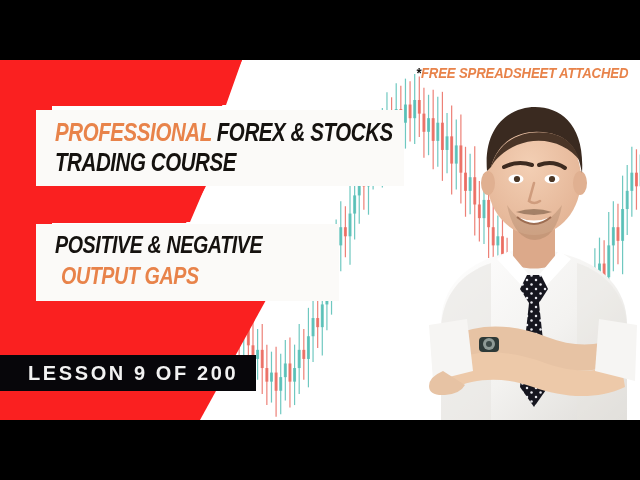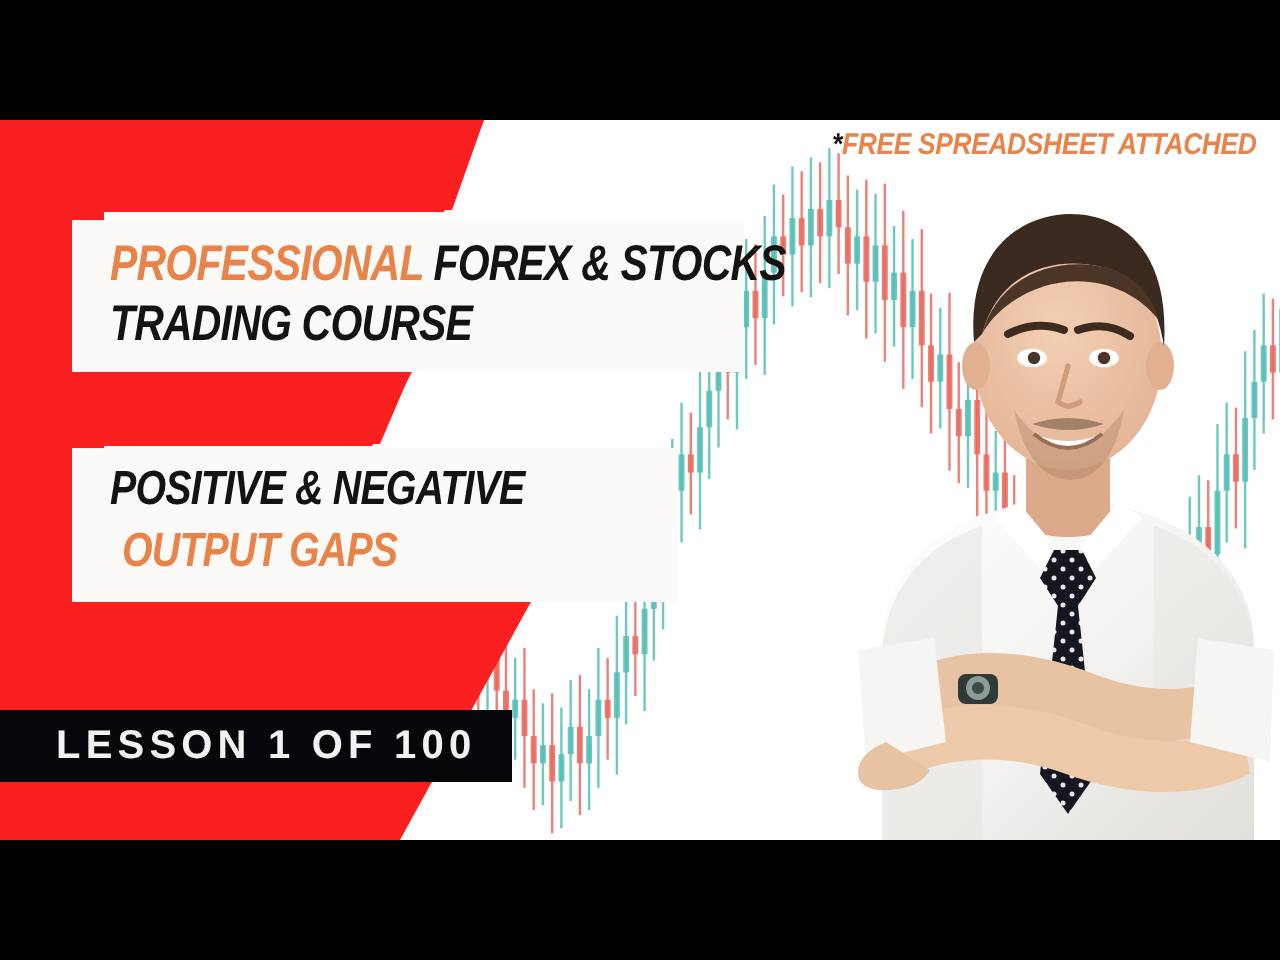--- a/index.html
+++ b/index.html
@@ -22,21 +22,21 @@
   
   .person{position:absolute;right:-6px;bottom:0;width:225px;height:345px;}
   .person svg{display:block;width:225px;height:345px;}
 
   
   .redshape{position:absolute;left:0;top:0;width:360px;height:360px;}
   .redshape svg{display:block;width:360px;height:360px;}
 
   
   .panel{position:absolute;background:#fbfaf8;}
-  .panel1{left:36px;top:50px;width:336px;height:76px;}
+  .panel1{left:36px;top:50px;width:336px;height:76px;padding-left:32px;}
   .panel2{left:36px;top:164px;width:268px;height:77px;padding-left:35px;}
 
   .tline{
     position:absolute;white-space:nowrap;
     font-family:"Liberation Sans",sans-serif;
     font-weight:700;font-style:italic;
     color:#15120f;
     letter-spacing:-0.5px;
     transform:scaleX(.82);transform-origin:left center;
   }
@@ -374,21 +374,21 @@
       <div class="tline t1a"><span class="orange">PROFESSIONAL</span> <span>FOREX &amp; STOCKS</span></div>
       <div class="tline t1b">TRADING COURSE</div>
     </div>
 
     <div class="panel panel2">
       <div class="tline t2a">POSITIVE &amp; NEGATIVE</div>
       <div class="tline t2b orange">OUTPUT GAPS</div>
     </div>
 
     <div class="lessonbar">
-      <div class="lessontext">LESSON 1 OF 100</div>
+      <div class="lessontext">LESSON 9 OF 200</div>
     </div>
 
     <div class="badge"><span class="star">*</span><span class="txt">FREE SPREADSHEET ATTACHED</span></div>
 
   </div>
 
   <div class="letterbox lb-top"></div>
   <div class="letterbox lb-bottom"></div>
 
 </div>

